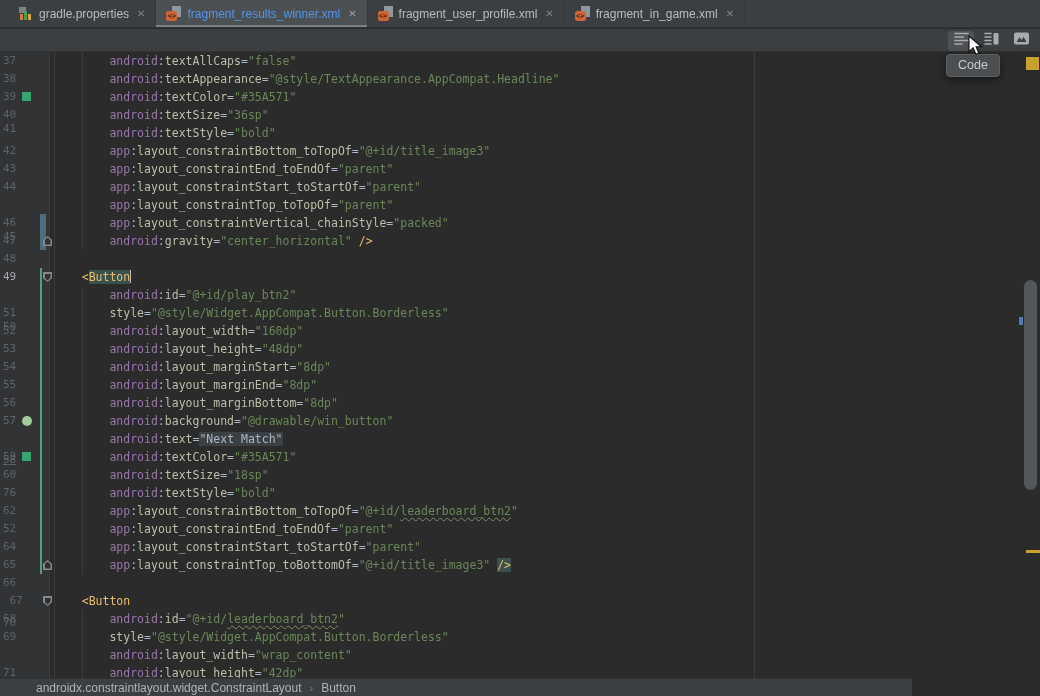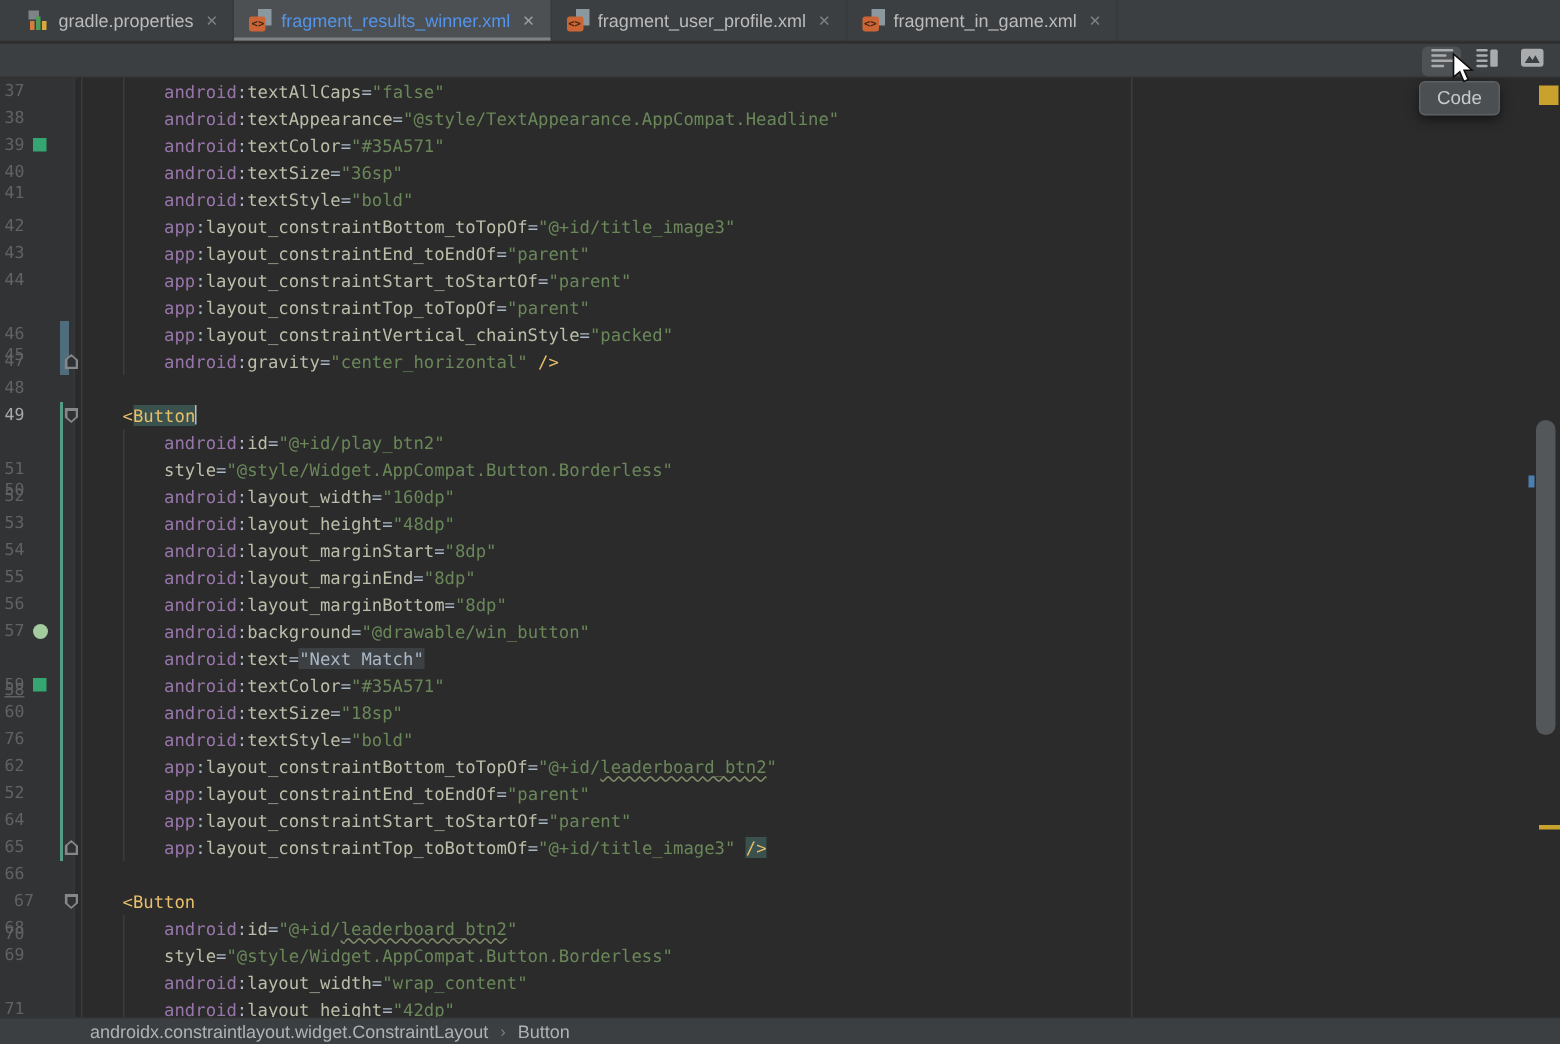--- a/index.html
+++ b/index.html
@@ -77,22 +77,22 @@
   .fold .out { position:absolute; inset:0; background:#85888A; }
   .fold .in  { position:absolute; inset:1.5px; background:#2F3133; }
   .fold.start .out,.fold.start .in { clip-path:polygon(0 0,100% 0,100% 62%,50% 100%,0 62%); }
   .fold.end .out,.fold.end .in { clip-path:polygon(50% 0,100% 38%,100% 100%,0 100%,0 38%); }
   
   .thumb { position:absolute; left:1024px; width:13px; border-radius:7px; background:#595C5E; opacity:.9; }
   .stripe-mark { position:absolute; }
   .statussq { position:absolute; left:1026px; top:5px; width:13px; height:13px; }
   
   .breadcrumbs {
-    position:absolute; left:0; top:678px; width:1040px; height:18px; background:#3C3F41;
-    border-top:1px solid #313335; display:flex; align-items:center; padding-left:60px;
+    position:absolute; left:0; top:678px; width:912px; height:18px; background:#3C3F41;
+    border-top:1px solid #313335; display:flex; align-items:center; padding-left:36px;
     font-size:12px; color:#AFB2B4; gap:8px;
   }
   .breadcrumbs .sep { color:#7E8183; font-size:11px; }
   
   .tooltip {
     position:absolute; left:946px; top:54px; padding:3px 11px 4px 11px;
     background:#4B4F51; border:1px solid #5D6163; border-radius:4px;
     color:#C8CACC; font-size:12.5px; box-shadow:0 3px 8px rgba(0,0,0,.5); z-index:40;
   }
   .cursor { position:absolute; left:968px; top:35px; z-index:50; }

